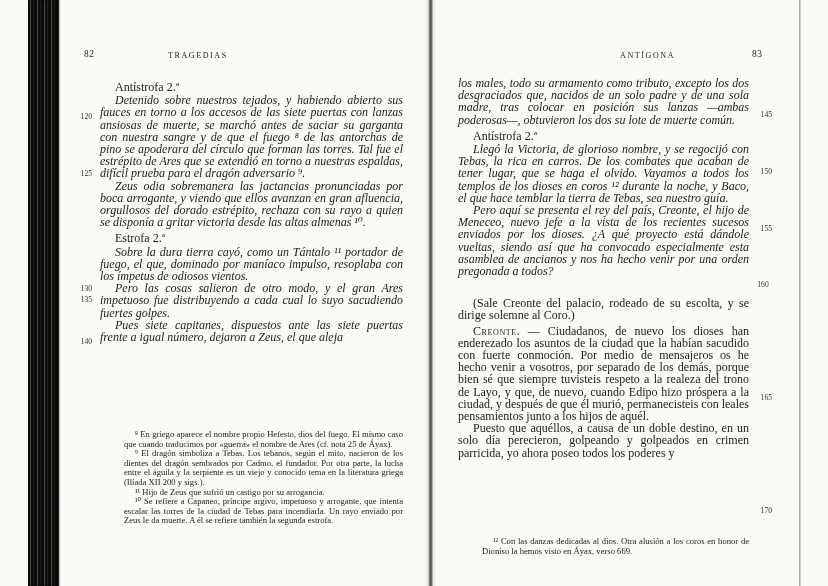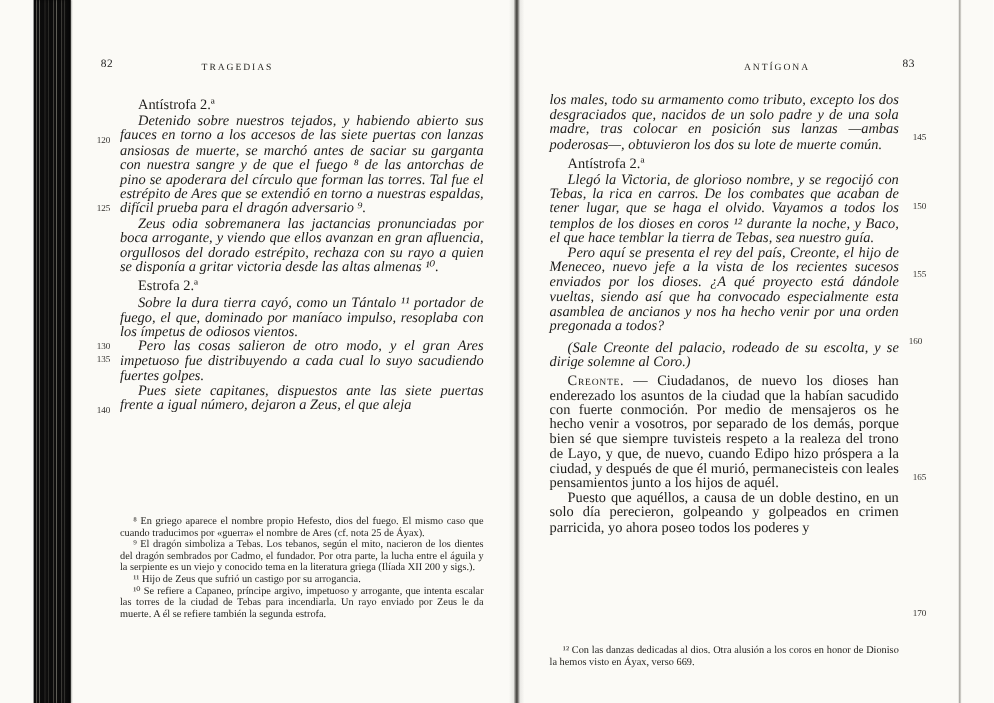--- a/index.html
+++ b/index.html
@@ -44,32 +44,32 @@
 
   .body-block {
     position: absolute;
     text-align: justify;
     font-size: 12px;
     line-height: 12.2px;
   }
   .body-block p.heading { text-indent: 15px; margin-top: 4px; margin-bottom: 1px; font-style: normal; }
   .body-block p.verse   { font-style: italic; text-indent: 15px; }
   .body-block p.verse.no-indent { text-indent: 0; }
-  .body-block p.stage   { font-style: italic; text-indent: 15px; margin: 6px 0 3px 0; }
+  .body-block p.stage   { text-indent: 15px; margin: 20px 0 3px 0; }
   .body-block p.prose   { text-indent: 15px; }
   .speaker { font-variant: small-caps; letter-spacing: 0.6px; }
 
   .footnotes {
     position: absolute;
     text-align: justify;
     font-size: 8.6px;
     line-height: 9.6px;
     color: #23221f;
   }
-  .footnotes p { text-indent: 11px; }
+  .footnotes p { text-indent: 11px; margin-left: 24px; }
 </style>
 </head>
 <body>
 
 <div class="canvas">
 
   <div class="edge-strip"></div>
   <div class="gutter"></div>
   <div class="right-edge"></div>
 

